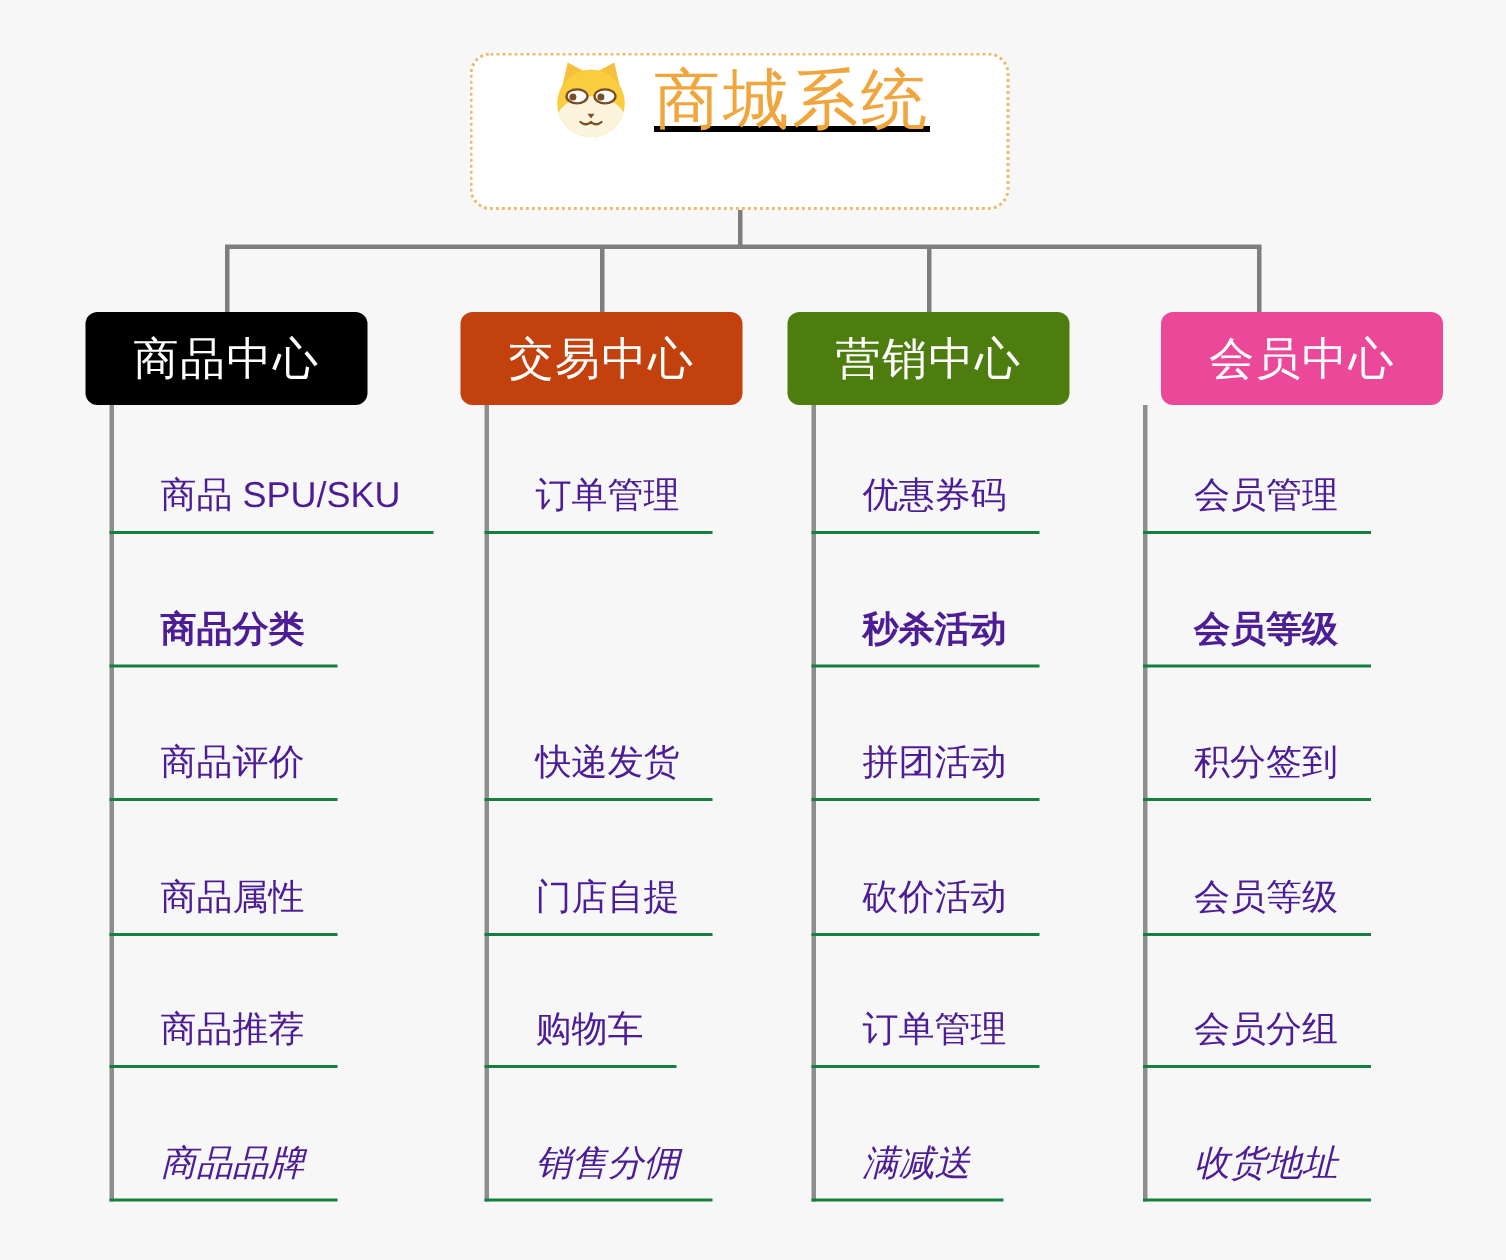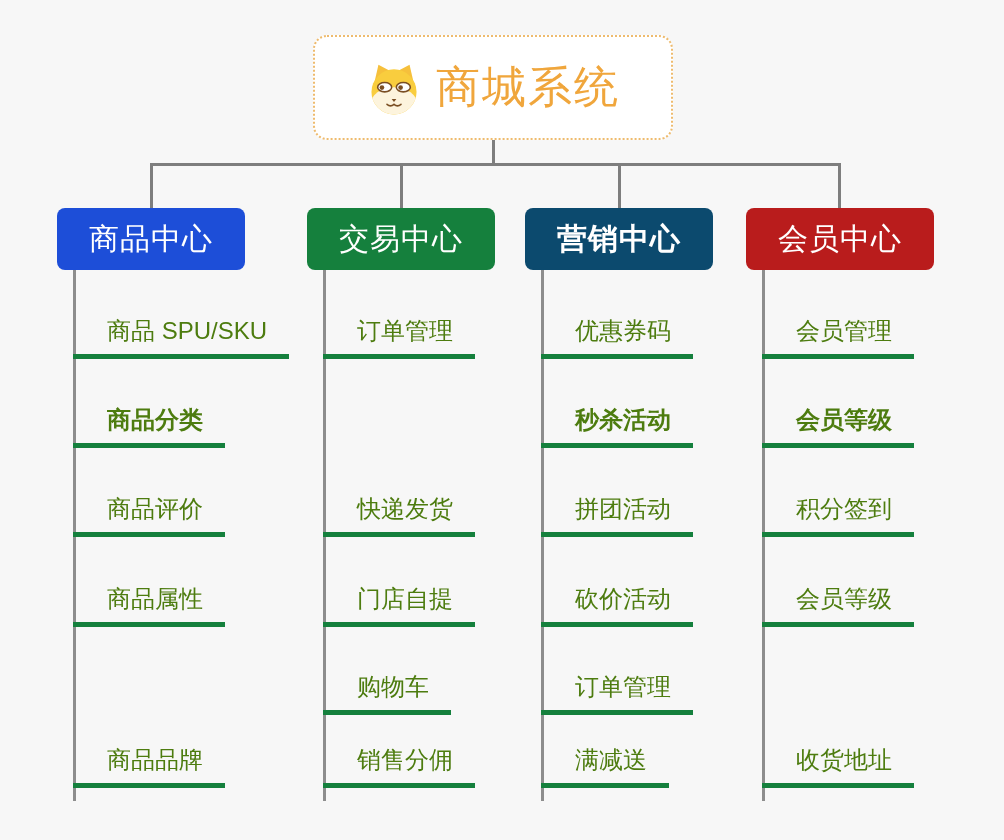--- a/index.html
+++ b/index.html
@@ -19,22 +19,23 @@
   .conn.drop.d0{left:150px;}
   .conn.drop.d1{left:400px;}
   .conn.drop.d2{left:618px;}
   .conn.drop.d3{left:838px;}
 
   
   .root-node{
     position:absolute;left:313px;top:35px;width:360px;height:105px;
     box-sizing:border-box;background:#ffffff;
     border:2px dotted #eebb6e;border-radius:14px;
-    display:flex;align-items:center;justify-content:center;gap:14px;
+    display:flex;align-items:flex-start;justify-content:center;gap:14px;
     cursor:default;
+    text-decoration:underline;
   }
   .root-title{font-size:44px;color:#f0a63c;letter-spacing:2px;}
   .root-icon{width:56px;height:56px;flex:0 0 auto;}
 
   
   .branch-node{
     position:absolute;top:208px;width:188px;height:62px;
     border-radius:8px;color:#ffffff;font-size:30px;
     display:flex;align-items:center;justify-content:center;
     letter-spacing:1px;
@@ -46,31 +47,31 @@
 
   
   .col{position:absolute;top:270px;width:260px;height:535px;}
   .col.c0{left:57px;}
   .col.c1{left:307px;}
   .col.c2{left:525px;}
   .col.c3{left:746px;}
   .vline{position:absolute;left:16px;top:0;width:3px;height:531px;background:#8d8d8d;}
   .leaf{
     position:absolute;left:16px;
-    font-size:24px;line-height:30px;color:#4d7c0f;
+    font-size:24px;line-height:30px;color:#4c1d95;
     padding:0 22px 8px 34px;
-    border-bottom:5px solid #15803d;
+    border-bottom:2px solid #15803d;
     white-space:nowrap;
   }
   .leaf.r0{top:46px;}
   .leaf.r1{top:135px;font-weight:bold;}
   .leaf.r2{top:224px;text-align:center;}
   .leaf.r3{top:314px;}
   .leaf.r4{top:402px;}
-  .leaf.r5{top:475px;}
+  .leaf.r5{top:491px;font-style:italic;}
 </style>
 </head>
 <body>
 
 <div id="canvas">
 
   <div class="conn stem"></div>
   <div class="conn hbar"></div>
   <div class="conn drop d0"></div>
   <div class="conn drop d1"></div>
@@ -89,39 +90,40 @@
       <ellipse cx="24" cy="35" rx="9" ry="6" fill="#ffffff" stroke="#7a4e22" stroke-width="2"></ellipse>
       <ellipse cx="48" cy="35" rx="9" ry="6" fill="#ffffff" stroke="#7a4e22" stroke-width="2"></ellipse>
       <circle cx="20.5" cy="35.5" r="3" fill="#7a4e22"></circle>
       <circle cx="44.5" cy="35.5" r="3" fill="#7a4e22"></circle>
       <path d="M33 50 h6 l-3 4 z" fill="#7a4e22"></path>
       <path d="M27 57 Q31.5 61 36 57 Q40.5 61 45 57" stroke="#7a4e22" stroke-width="2" fill="none" stroke-linecap="round"></path>
     </svg>
     <span class="root-title">商城系统</span>
   </div>
 
-  <div class="branch-node b0" style="background-color: #1d4ed8;">
+  <div class="branch-node b0" style="background-color: #000000;">
     <span>商品中心</span>
   </div>
-  <div class="branch-node b1" style="background-color: #15803d;">
+  <div class="branch-node b1" style="background-color: #c2410c;">
     <span>交易中心</span>
   </div>
-  <div class="branch-node b2" style="background-color: #0c4a6e; font-weight: bold;">
+  <div class="branch-node b2" style="background-color: #4d7c0f;">
     <span>营销中心</span>
   </div>
-  <div class="branch-node b3" style="background-color: #b91c1c;">
+  <div class="branch-node b3" style="background-color: #ec4899; margin-left: 28px;">
     <span>会员中心</span>
   </div>
 
   <div class="col c0">
     <div class="vline"></div>
     <div class="leaf r0">商品 SPU/SKU</div>
     <div class="leaf r1">商品分类</div>
     <div class="leaf r2">商品评价</div>
     <div class="leaf r3">商品属性</div>
+    <div class="leaf r4">商品推荐</div>
     <div class="leaf r5">商品品牌</div>
   </div>
 
   <div class="col c1">
     <div class="vline"></div>
     <div class="leaf r0">订单管理</div>
     <div class="leaf r2">快递发货</div>
     <div class="leaf r3">门店自提</div>
     <div class="leaf r4">购物车</div>
     <div class="leaf r5">销售分佣</div>
@@ -136,16 +138,17 @@
     <div class="leaf r4">订单管理</div>
     <div class="leaf r5">满减送</div>
   </div>
 
   <div class="col c3">
     <div class="vline"></div>
     <div class="leaf r0">会员管理</div>
     <div class="leaf r1">会员等级</div>
     <div class="leaf r2">积分签到</div>
     <div class="leaf r3">会员等级</div>
+    <div class="leaf r4">会员分组</div>
     <div class="leaf r5">收货地址</div>
   </div>
 
 </div>
 
 </body></html>

